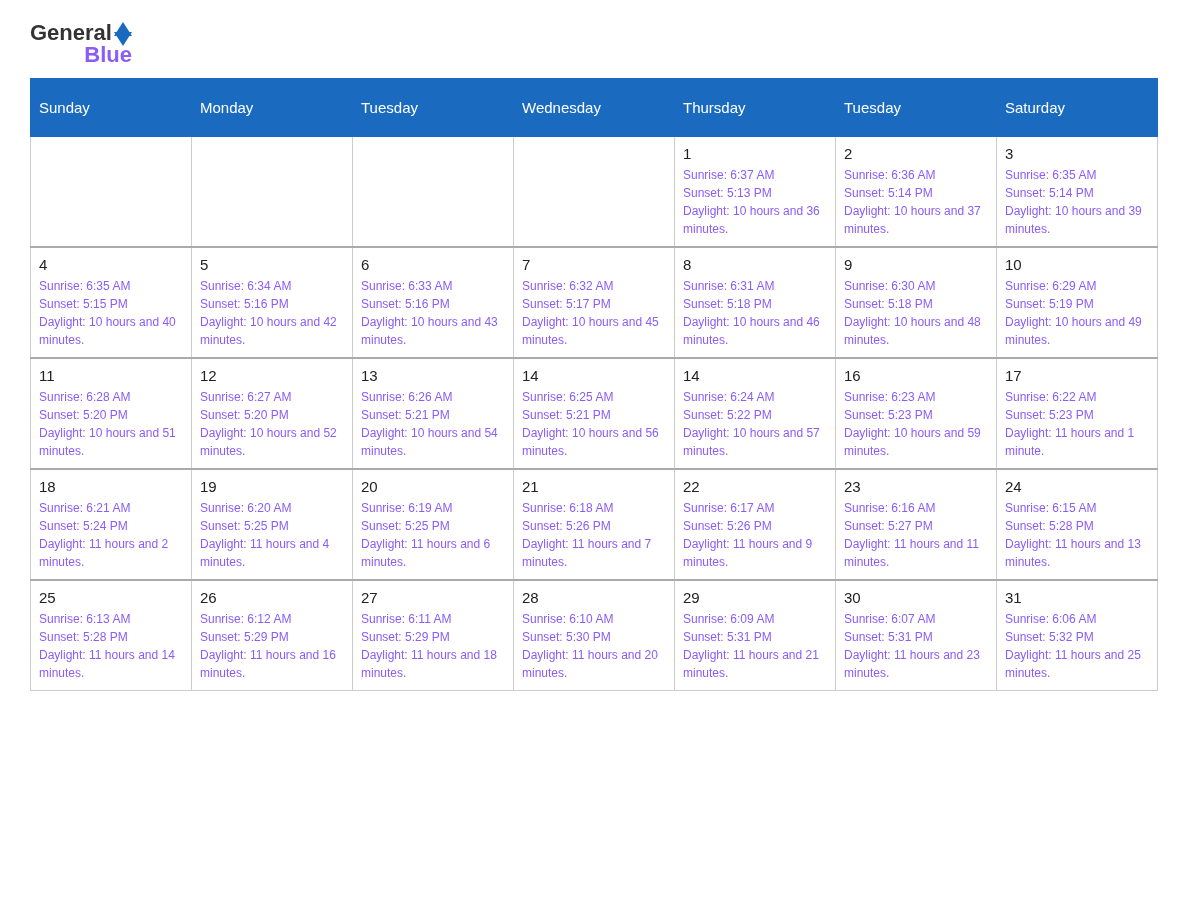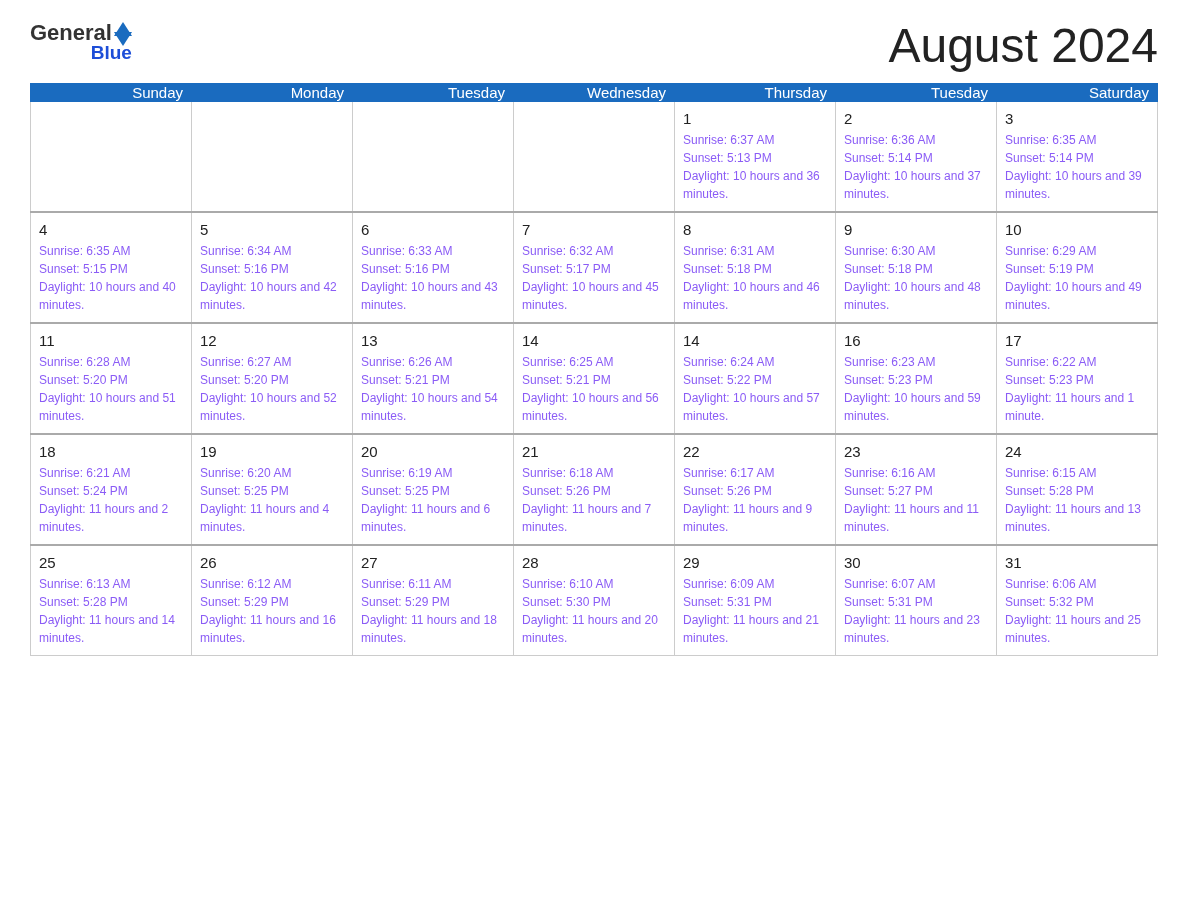--- a/index.html
+++ b/index.html
@@ -20,23 +20,23 @@
       display: flex;
       align-items: center;
       gap: 4px;
     }
     .logo-text-general {
       font-size: 22px;
       font-weight: bold;
       color: #333;
     }
     .logo-text-blue {
-      font-size: 19px;
+      font-size: 22px;
       font-weight: bold;
-      color: #1d4ed8;
+      color: #8b5cf6;
     }
     .title-block {
       text-align: right;
     }
     .month-year {
       font-size: 48px;
       font-weight: normal;
       color: #222;
       line-height: 1.1;
     }
@@ -46,24 +46,24 @@
       margin-top: 4px;
     }
     .calendar {
       width: 100%;
       border-collapse: collapse;
       margin-top: 10px;
     }
     .calendar th {
       background-color: #1a6bbf;
       color: #fff;
-      padding: 0 8px;
+      padding: 20px 8px;
       font-size: 15px;
       font-weight: normal;
-      text-align: right;
+      text-align: left;
       border: 1px solid #1a6bbf;
     }
     .calendar td {
       vertical-align: top;
       padding: 8px;
       border: 1px solid #ccc;
       width: calc(100% / 7);
       font-size: 13px;
       color: #333;
       min-height: 100px;
@@ -93,21 +93,20 @@
         <span class="logo-text-general">General</span>
         <div style="display:flex;flex-direction:column;align-items:center;margin-left:2px;margin-top:2px;">
           <div style="width:0;height:0;border-left:9px solid transparent;border-right:9px solid transparent;border-bottom:14px solid #1a6bbf;"></div>
           <div style="width:0;height:0;border-left:9px solid transparent;border-right:9px solid transparent;border-top:14px solid #1a6bbf;margin-top:-4px;"></div>
         </div>
       </div>
       <span class="logo-text-blue" style="margin-top:-4px;">Blue</span>
     </div>
   </div>
   <div class="title-block">
-    <div class="month-year">August 2024</div>
   </div>
 </div>
 
 <table class="calendar">
   <thead>
     <tr>
       <th>Sunday</th>
       <th>Monday</th>
       <th>Tuesday</th>
       <th>Wednesday</th>

